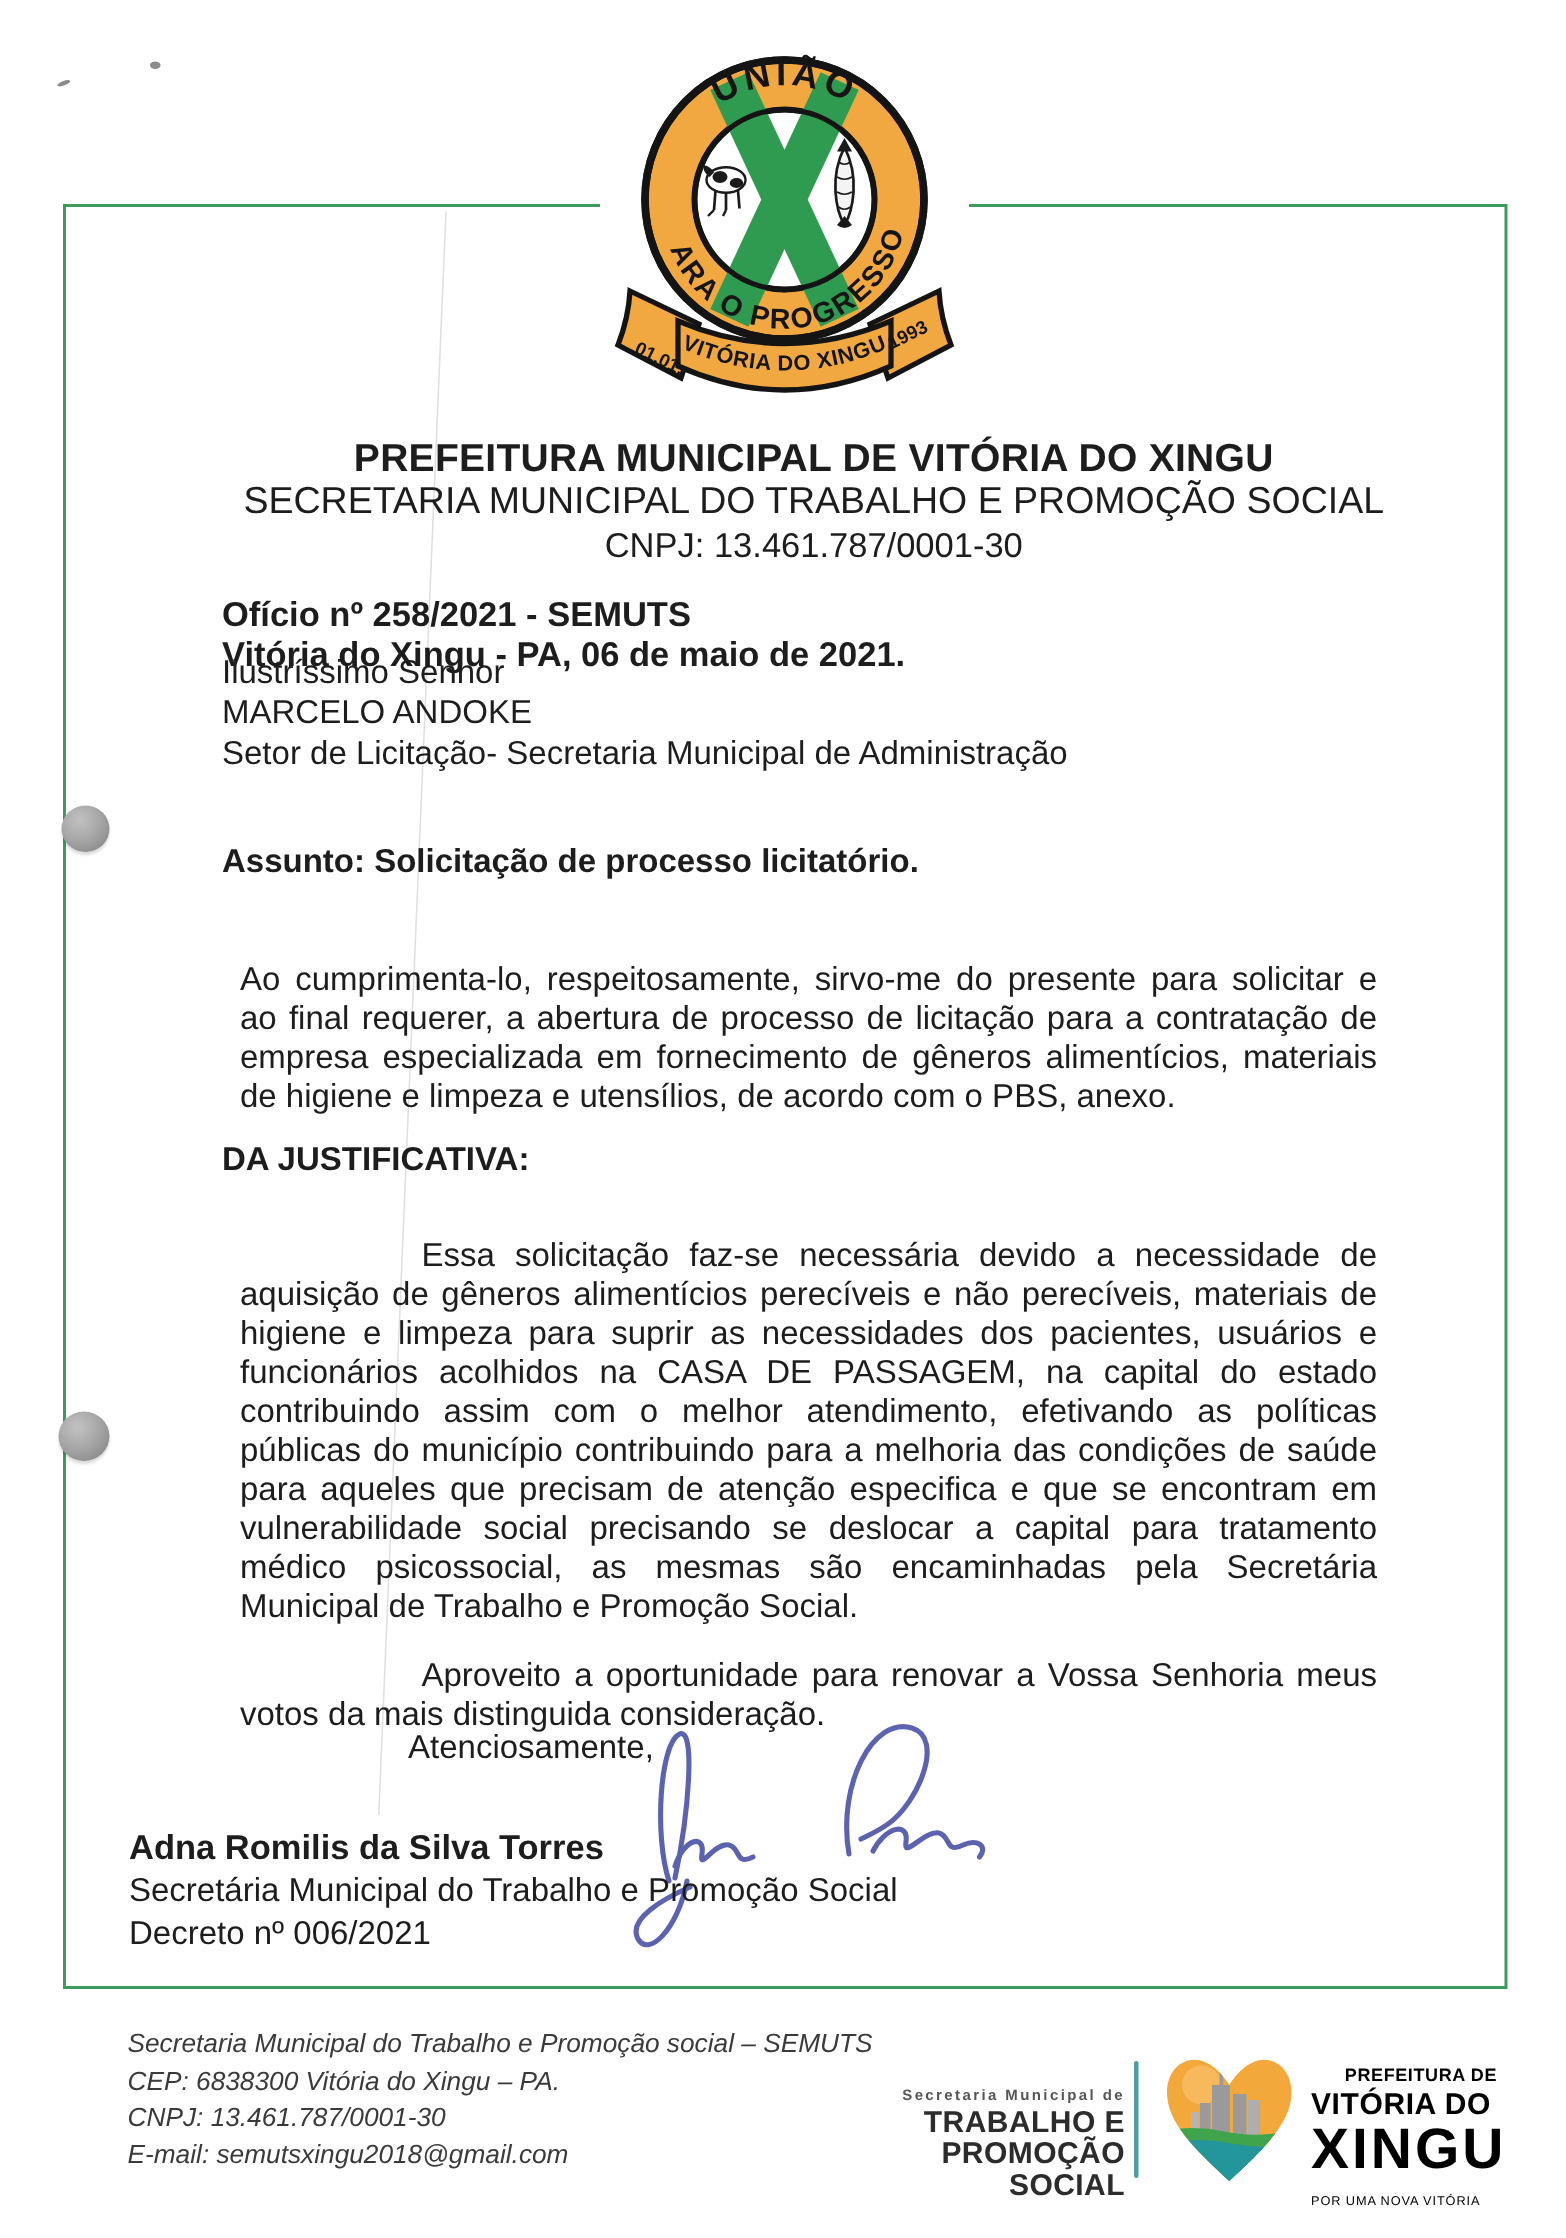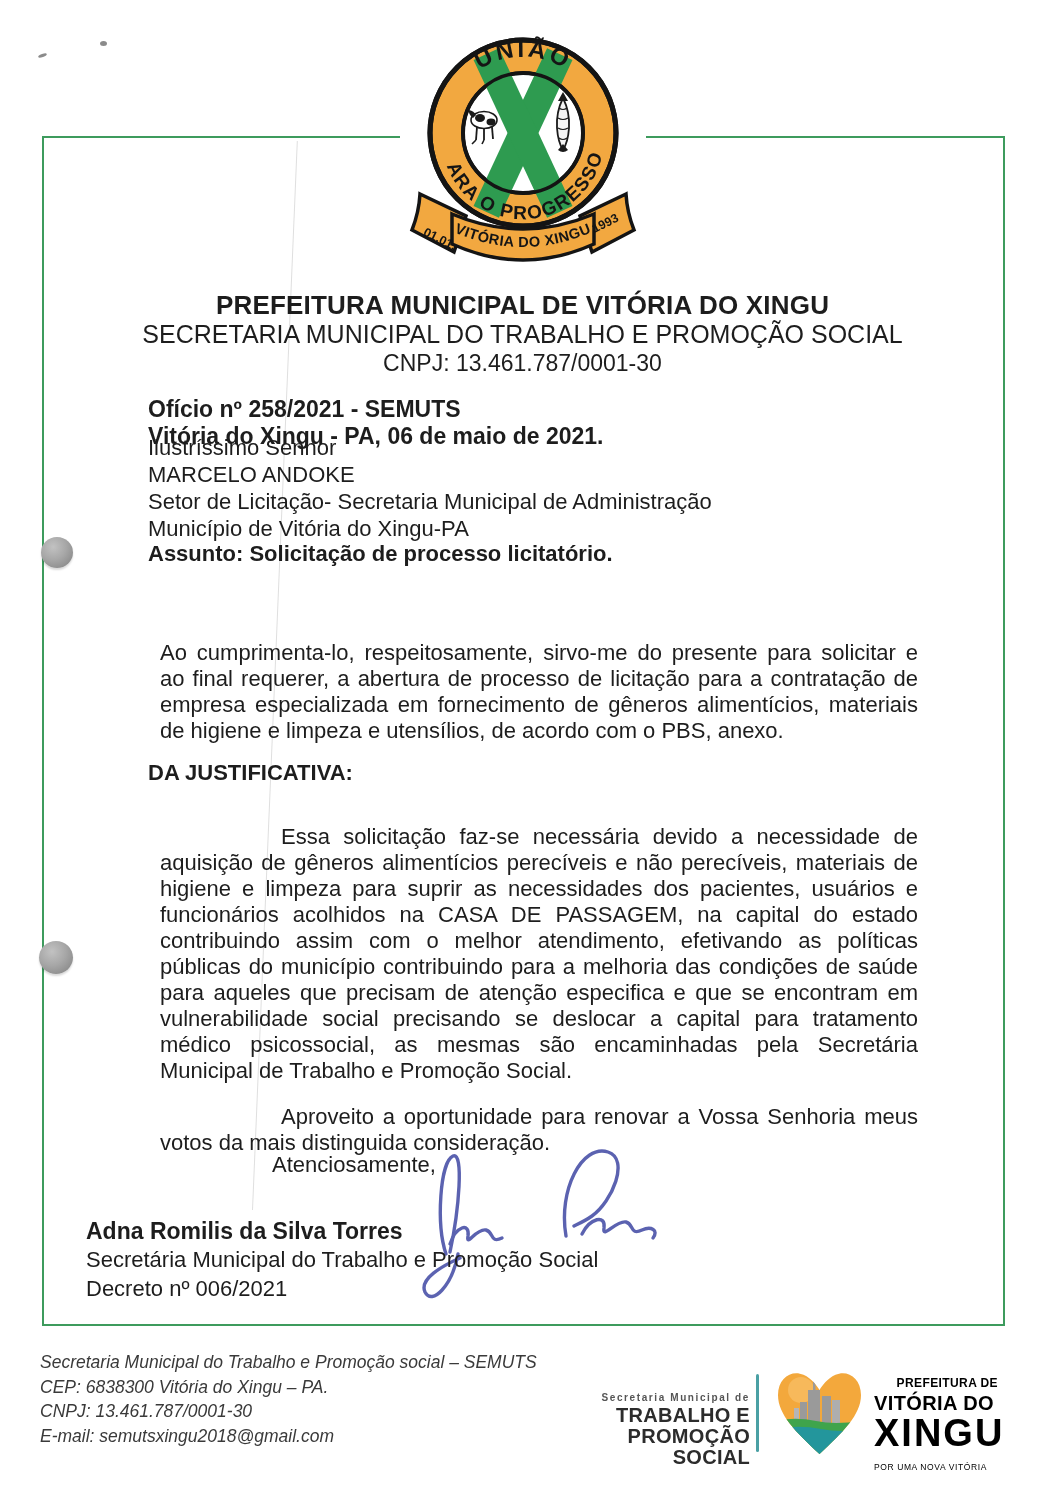--- a/index.html
+++ b/index.html
@@ -10,43 +10,43 @@
   }
   .frame{position:absolute; left:42px; top:136px; width:959px; height:1186px;
     border:2px solid #3d9b5d;}
   .artifact-line{position:absolute; left:252px; top:140px; width:1px; height:1070px;
     background:rgba(150,150,150,0.30); transform:rotate(2.4deg); transform-origin:bottom center;}
   .speck{position:absolute; background:#8b8b8b; border-radius:50%;}
   .hole{position:absolute; border-radius:50%;
     background:radial-gradient(circle at 38% 32%, #c2c2c2, #a7a7a7 45%, #8d8d8d 80%);
     box-shadow:0 2px 2px rgba(0,0,0,0.15);}
   .seal{position:absolute; left:400px; top:28px; width:246px; height:252px; background:#fff;}
-  .hdr{position:absolute; left:42px; width:961px; text-align:center;}
+  .hdr{position:absolute; left:42px; width:961px; text-align:center;padding-left:20px;}
   .hdr1{top:290px; font-size:26px; font-weight:bold; letter-spacing:0.2px;}
   .hdr2{top:320px; font-size:25px;}
   .hdr3{top:350px; font-size:23px;}
   .refrow{position:absolute; left:148px; top:396px; width:758px; display:flex;
     justify-content:space-between; font-weight:bold; font-size:23px;flex-direction:column;}
   .recipient{position:absolute; left:148px; top:434px; font-size:22px; line-height:27px;}
-  .subject{position:absolute; left:148px; top:541px; font-size:22px; font-weight:bold;}
+  .subject{position:absolute; left:148px; top:561px; font-size:22px; font-weight:bold;}
   .bodytext{position:absolute; left:148px; width:758px; font-size:22px; line-height:26px;
     text-align:justify; margin:12px;}
   .p1{top:628px;}
   .justhead{position:absolute; left:148px; top:760px; font-size:22px; font-weight:bold;}
   .p2{top:812px; text-indent:121px;}
   .p3{top:1092px; text-indent:121px;}
   .atencios{position:absolute; left:272px; top:1152px; font-size:22px;}
   .sigsvg{position:absolute; left:360px; top:1128px; width:420px; height:180px;}
   .signame{position:absolute; left:42px; width:961px; text-align:left;padding-left:44px;}
   .sn1{top:1218px; font-size:23px; font-weight:bold;}
   .sn2{top:1247px; font-size:22px;}
   .sn3{top:1276px; font-size:22px;}
   .footleft{position:absolute; left:40px; top:1350px; font-size:17.5px; line-height:24.5px;
     font-style:italic; color:#3a3a3a; font-weight:bold;}
-  .footleft div{font-weight:normal; font-weight:500;}
+  .footleft div{font-weight:normal; font-weight:500;margin-left:45px;}
   .secblock{position:absolute; left:560px; top:1392px; width:190px; text-align:right; color:#2c2c2c;}
   .sec-small{font-size:10px; font-weight:bold; letter-spacing:1.6px; color:#555; margin-bottom:2px;}
   .sec-b{font-size:20px; font-weight:bold; line-height:21px; letter-spacing:0.3px;}
   .divider{position:absolute; left:756px; top:1374px; width:3px; height:78px;
     background:#4aa0a4; border-radius:2px;}
   .heart{position:absolute; left:771px; top:1364px; width:97px; height:98px;}
   .brand{position:absolute; left:874px; top:1376px; width:130px; color:#000000;}
   .brand-top{font-size:12px; font-weight:bold; text-align:right; padding-right:6px; letter-spacing:0.4px;}
   .brand-l1{font-size:20px; font-weight:bold; letter-spacing:0.4px; line-height:26px;}
   .brand-l2{font-size:38px; font-weight:bold; letter-spacing:2px; line-height:34px;}
@@ -127,21 +127,20 @@
 
   <div class="refrow">
     <span>Ofício nº 258/2021 - SEMUTS</span>
     <span>Vitória do Xingu - PA, 06 de maio de 2021.</span>
   </div>
 
   <div class="recipient">
     <div>Ilustríssimo Senhor</div>
     <div>MARCELO ANDOKE</div>
     <div>Setor de Licitação- Secretaria Municipal de Administração</div>
-    <div>Município de Vitória do Xingu-PA</div>
   </div>
 
   <div class="subject">Assunto: Solicitação de processo licitatório.</div>
 
   <p class="bodytext p1">Ao cumprimenta-lo, respeitosamente, sirvo-me do presente para solicitar e ao final requerer, a abertura de processo de licitação para a contratação de empresa especializada em fornecimento de gêneros alimentícios, materiais de higiene e limpeza e utensílios, de acordo com o PBS, anexo.</p>
   <div class="justhead">DA JUSTIFICATIVA:</div>
   <p class="bodytext p2">Essa solicitação faz-se necessária devido a necessidade de aquisição de gêneros alimentícios perecíveis e não perecíveis, materiais de higiene e limpeza para suprir as necessidades dos pacientes, usuários e funcionários acolhidos na CASA DE PASSAGEM, na capital do estado contribuindo assim com o melhor atendimento, efetivando as políticas públicas do município contribuindo para a melhoria das condições de saúde  para aqueles que precisam de atenção especifica e que se encontram em vulnerabilidade social precisando se deslocar a capital para tratamento médico psicossocial, as mesmas são encaminhadas pela Secretária Municipal de Trabalho e Promoção Social.</p>
   <p class="bodytext p3">Aproveito a oportunidade para renovar a Vossa Senhoria meus votos da mais distinguida consideração.</p>
   <div class="atencios">Atenciosamente,</div>
 

